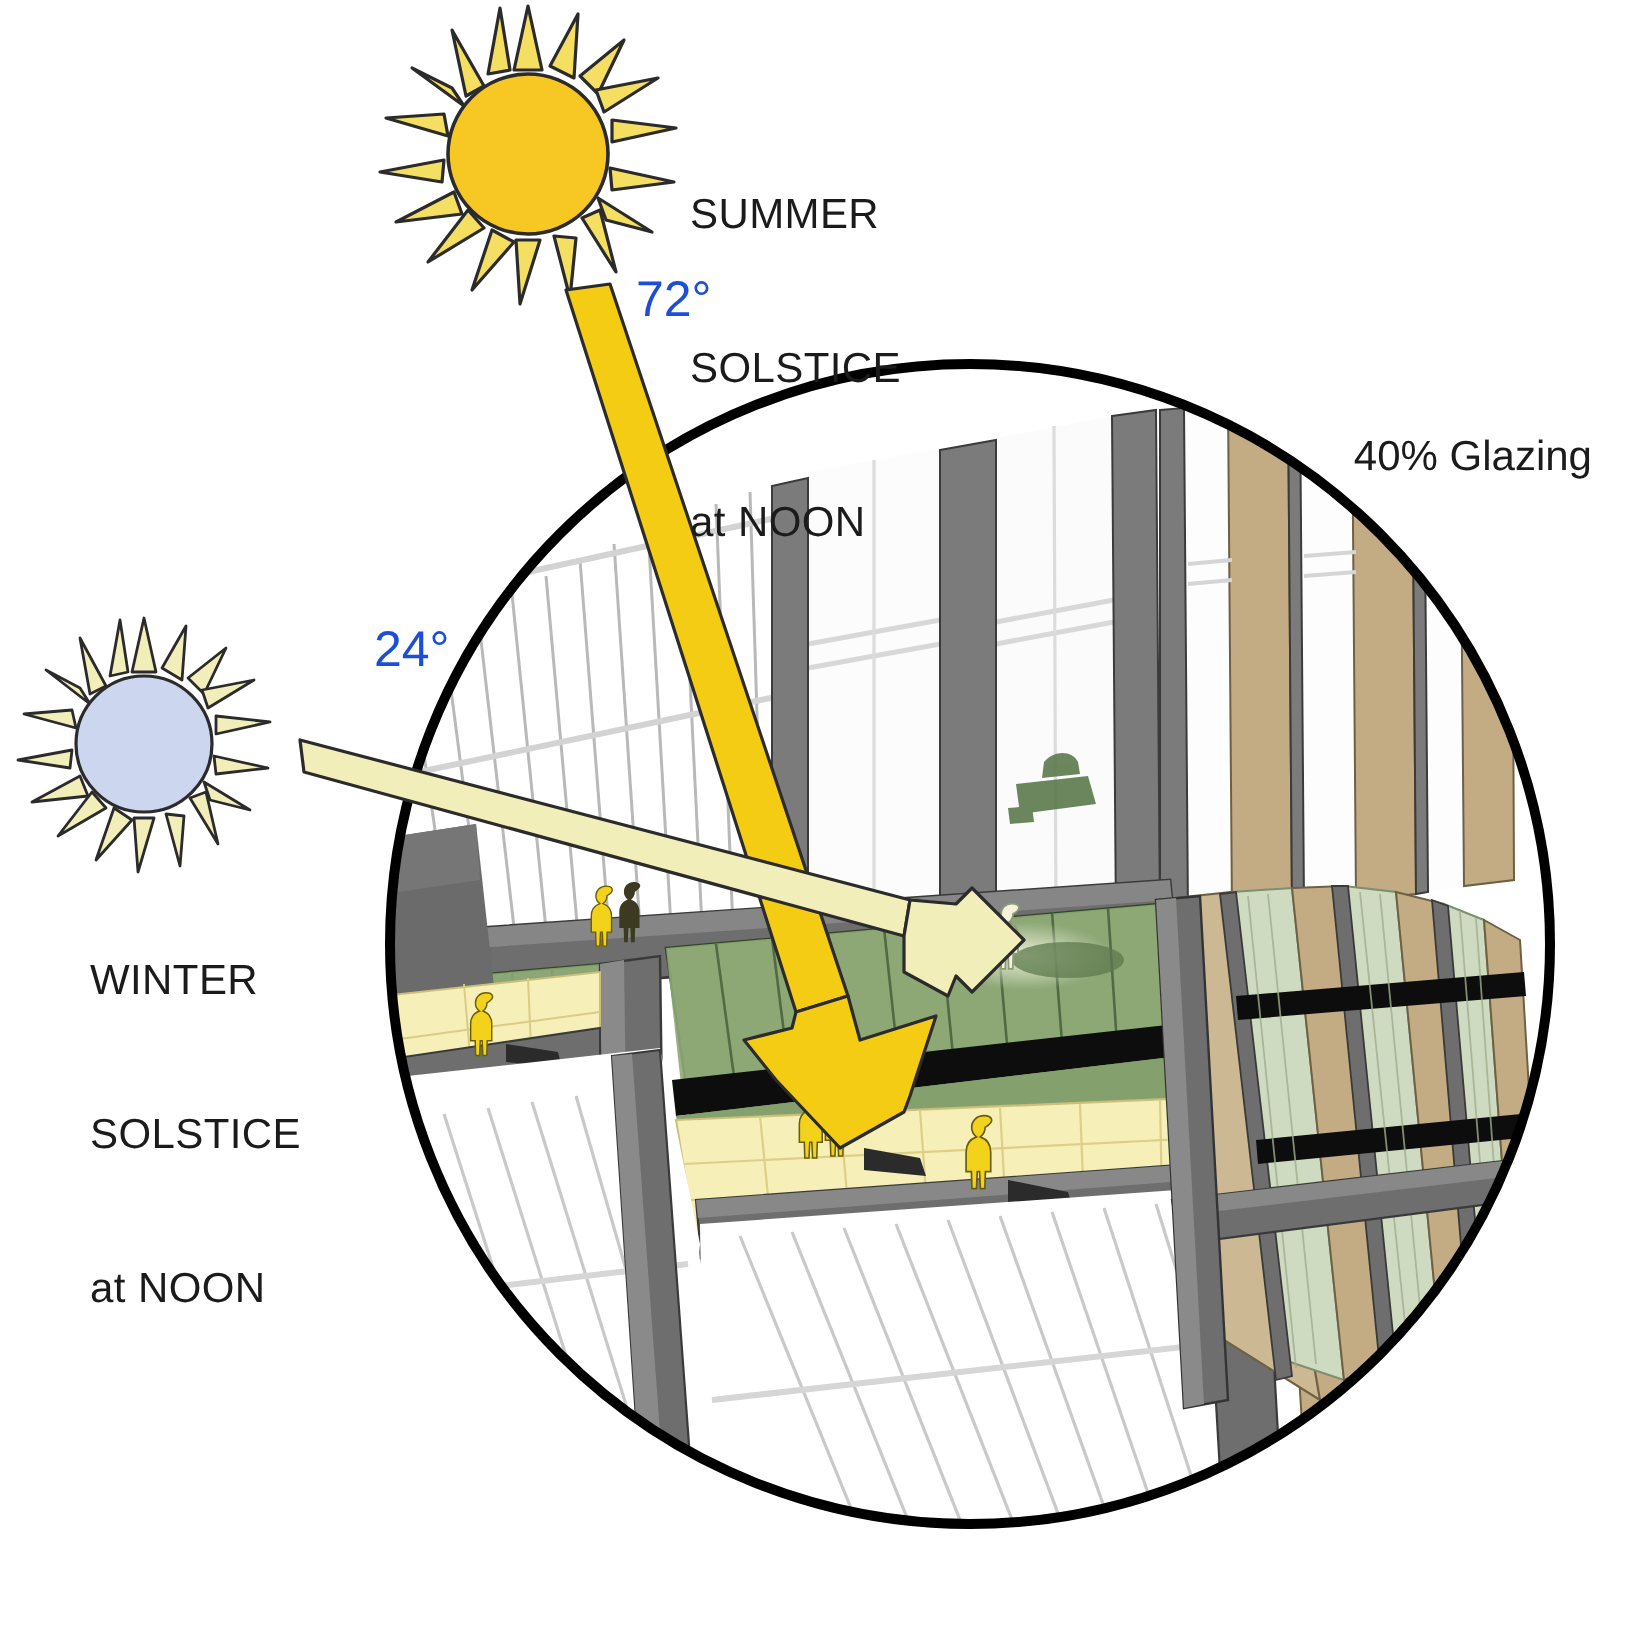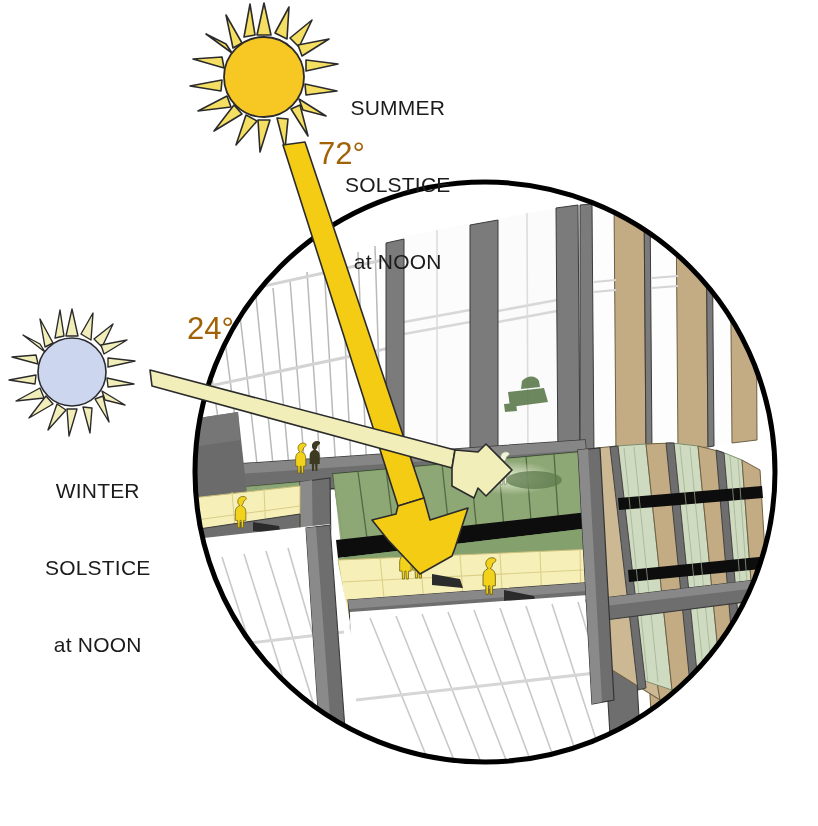--- a/index.html
+++ b/index.html
@@ -5,23 +5,23 @@
 <style>
   html,body{margin:0;padding:0;background:#ffffff;}
   body{
     width:818px;height:826px;
     font-family:"Liberation Sans","DejaVu Sans",sans-serif;
     color:#1a1a1a;
     overflow:hidden;position:relative;
   }
   #stage{position:absolute;left:0;top:0;width:818px;height:826px;}
   #stage svg{display:block;}
-  .lbl{position:absolute;white-space:pre;line-height:1.22;text-align:center;}
+  .lbl{position:absolute;white-space:pre;line-height:1.22;}
   .lbl-solstice{font-size:21px;font-weight:500;letter-spacing:.2px;color:#1b1b1b;}
-  .lbl-angle{font-size:31px;font-weight:500;color:#a16207;}
+  .lbl-angle{font-size:25px;font-weight:500;color:#1d4ed8;}
   .lbl-ratio{font-size:21px;font-weight:500;color:#1b1b1b;text-align:right;}
   .lbl span{display:block;}
   #summer-label{left:345px;top:44px;}
   #winter-label{left:45px;top:427px;}
   #summer-angle{left:318px;top:135px;}
   #winter-angle{left:152px;top:310px;margin-left:35px;}
   #ratio-label{left:570px;top:165px;width:226px;}
 </style>
 </head>
 <body>
@@ -403,13 +403,14 @@
 <div class="lbl lbl-solstice" id="winter-label">
   <span>WINTER</span>
   <span>SOLSTICE</span>
   <span>at NOON</span>
 </div>
 
 <div class="lbl lbl-angle" id="summer-angle">72°</div>
 <div class="lbl lbl-angle" id="winter-angle">24°</div>
 
 <div class="lbl lbl-ratio" id="ratio-label">
+  <span>40% Glazing</span>
 </div>
 
 </body></html>

